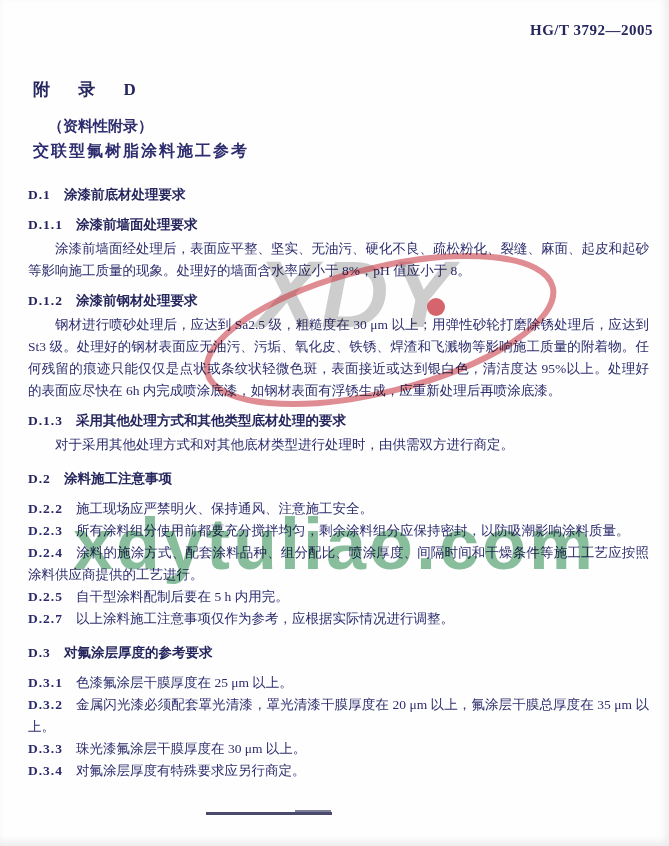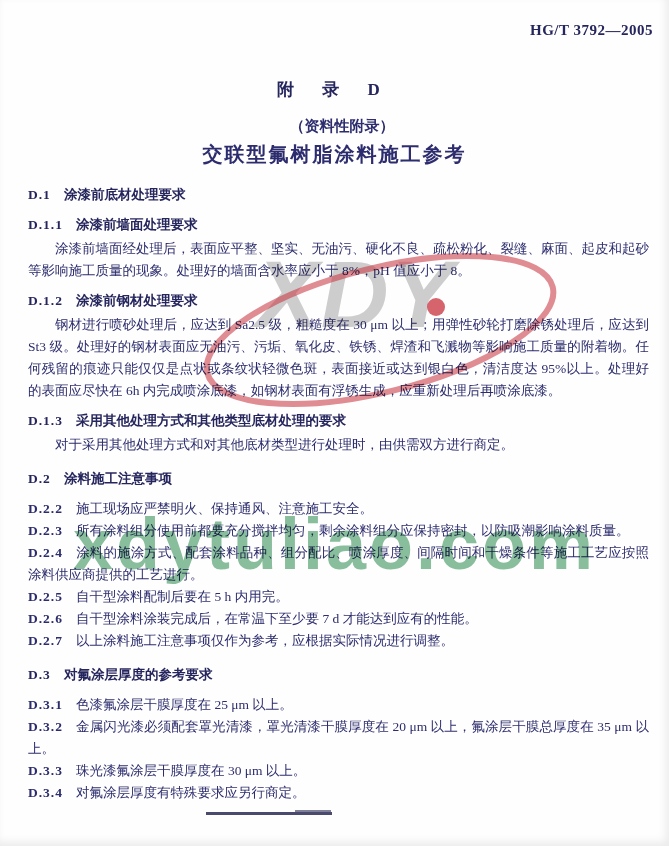--- a/index.html
+++ b/index.html
@@ -25,37 +25,37 @@
     letter-spacing: 0.5px;
     color: #26265e;
   }
 
   
   .title-block {
     position: absolute;
     top: 78px;
     left: 0;
     right: 0;
-    text-align: center;
+    padding-left: 33px;
   }
   .appendix-label {
     font-size: 17px;
     font-weight: 700;
     letter-spacing: 12px;
     color: #26265e;
   }
   .appendix-subtitle {
     margin-top: 16px;
     font-size: 15px;
     font-weight: 700;
     margin-left: 15px;
   }
   .appendix-heading {
     margin-top: 5px;
-    font-size: 20px;
+    font-size: 16px;
     font-weight: 700;
     letter-spacing: 2px;
   }
 
   
   .content {
     position: absolute;
     top: 184px;
     left: 28px;
     right: 20px;
@@ -188,23 +188,20 @@
     <p class="clause">
       <span class="num">D.2.3</span><span>所有涂料组分使用前都要充分搅拌均匀，剩余涂料组分应保持密封，以防吸潮影响涂料质量。</span>
     </p>
     <p class="clause">
       <span class="num">D.2.4</span><span>涂料的施涂方式、配套涂料品种、组分配比、喷涂厚度、间隔时间和干燥条件等施工工艺应按照涂料供应商提供的工艺进行。</span>
     </p>
     <p class="clause">
       <span class="num">D.2.5</span><span>自干型涂料配制后要在 5 h 内用完。</span>
     </p>
     <p class="clause">
-      <span class="num">D.2.6</span><span>自干型涂料涂装完成后，在常温下至少要 7 d 才能达到应有的性能。</span>
-    </p>
-    <p class="clause">
       <span class="num">D.2.7</span><span>以上涂料施工注意事项仅作为参考，应根据实际情况进行调整。</span>
     </p>
 
     <div class="sec-h lvl1">
       <span class="num">D.3</span><span>对氟涂层厚度的参考要求</span>
     </div>
 
     <p class="clause">
       <span class="num">D.3.1</span><span>色漆氟涂层干膜厚度在 25 μm 以上。</span>
     </p>

